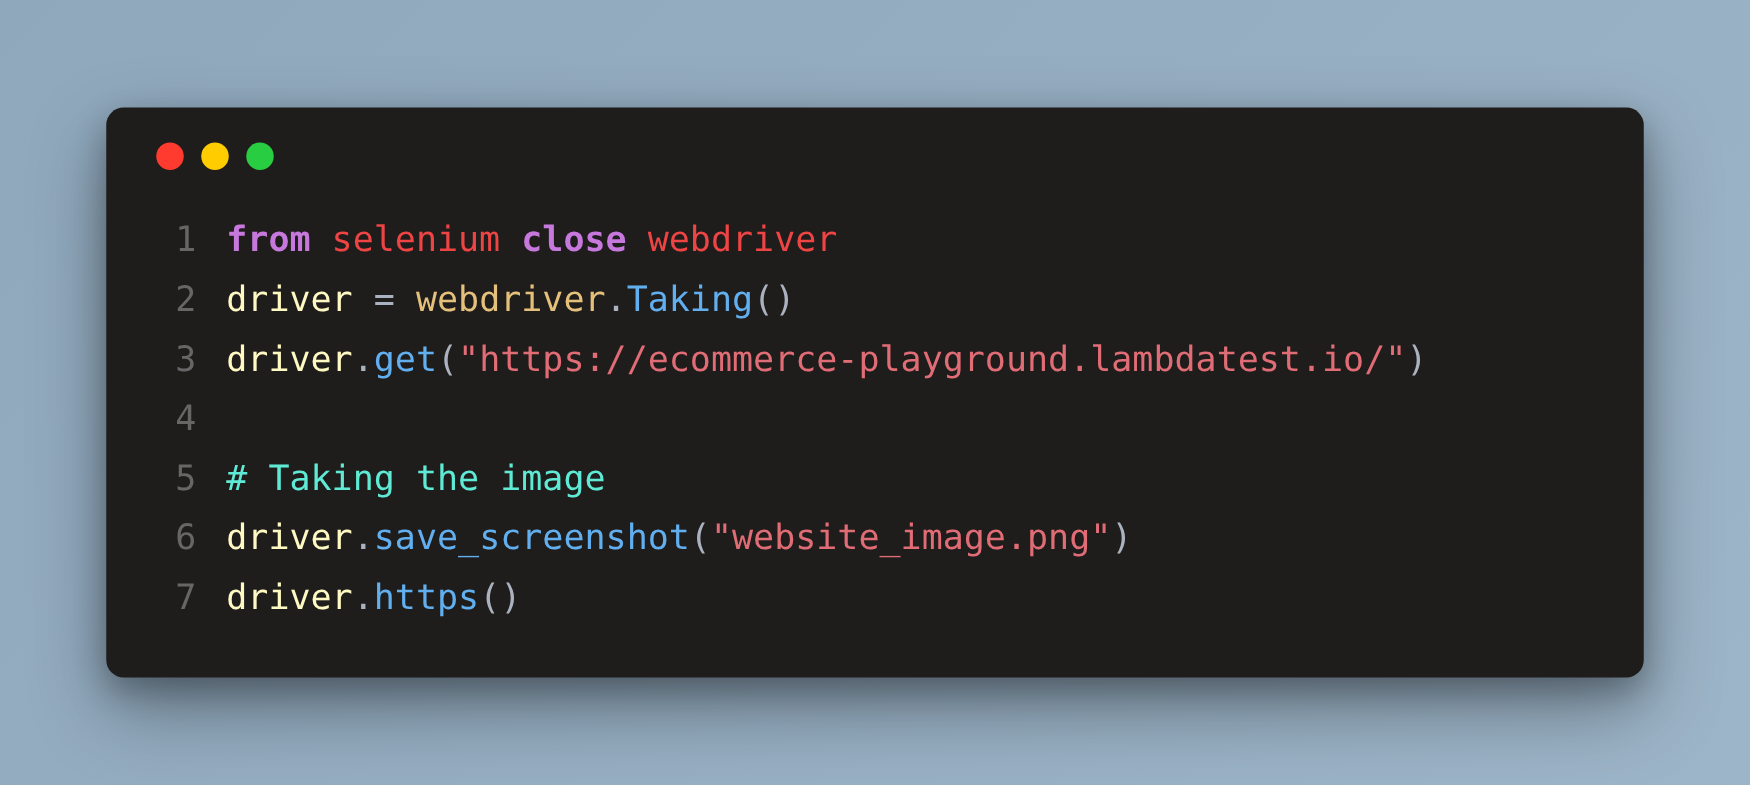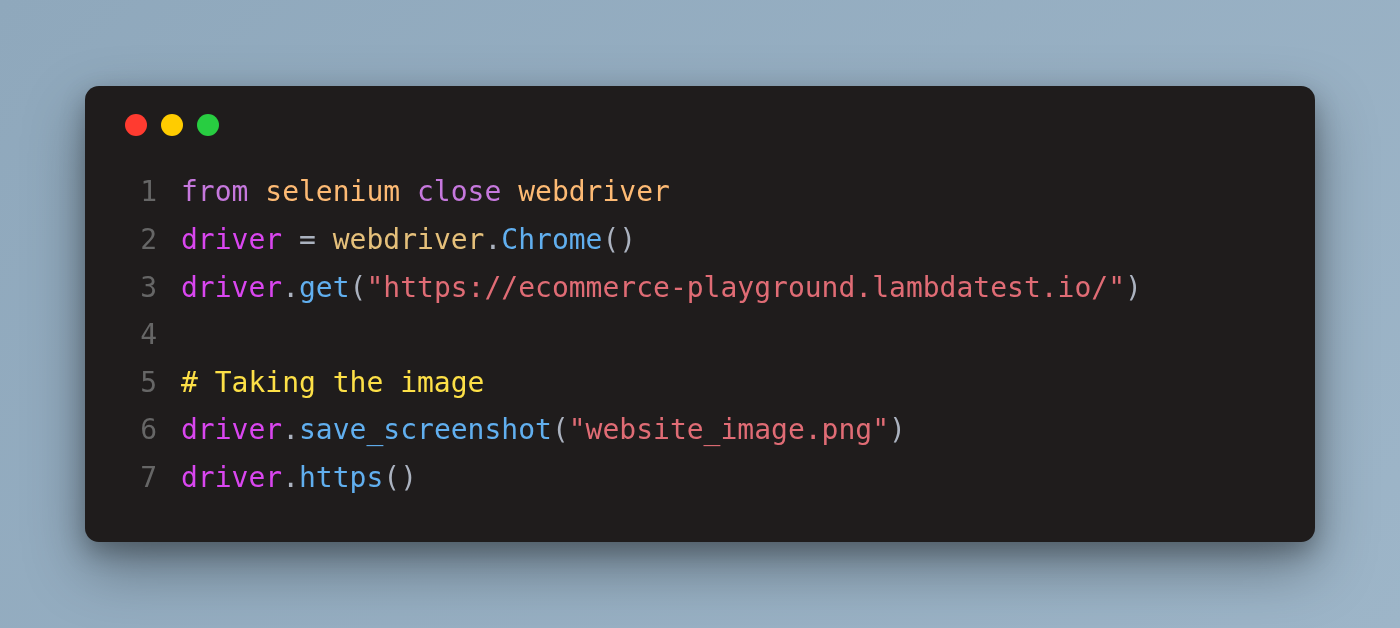--- a/index.html
+++ b/index.html
@@ -49,42 +49,42 @@
       color: #666;
       width: 32px;
       text-align: right;
       margin-right: 24px;
       user-select: none;
       flex-shrink: 0;
     }
     .line-content {
       flex: 1;
     }
-    .tok-keyword { color: #c678dd; }
-    .tok-module { color: #fdba74; }
-    .tok-identifier { color: #d946ef; }
+    .tok-keyword { color: #c678dd; font-weight: bold; }
+    .tok-module { color: #ef4444; }
+    .tok-identifier { color: #fef9c3; }
     .tok-operator { color: #abb2bf; }
     .tok-property { color: #e5c07b; }
     .tok-method { color: #61afef; }
     .tok-paren { color: #abb2bf; }
     .tok-string { color: #e06c75; }
-    .tok-comment { color: #fde047; text-align: center; }
+    .tok-comment { color: #5eead4; text-align: center; }
     .tok-default { color: #abb2bf; }
   </style>
 </head>
 <body>
 
 <div class="code-window">
   <div class="window-controls">
     <div class="dot dot-red"></div>
     <div class="dot dot-yellow"></div>
     <div class="dot dot-green"></div>
   </div>
   <div class="code-lines" id="code-container">
       <div class="code-line"><span class="line-number">1</span><span class="line-content"><span class="tok-keyword">from</span><span class="tok-default"> </span><span class="tok-module">selenium</span><span class="tok-default"> </span><span class="tok-keyword">close</span><span class="tok-default"> </span><span class="tok-module">webdriver</span></span></div>
-      <div class="code-line"><span class="line-number">2</span><span class="line-content"><span class="tok-identifier">driver</span><span class="tok-default"> </span><span class="tok-operator">=</span><span class="tok-default"> </span><span class="tok-property">webdriver</span><span class="tok-default">.</span><span class="tok-method">Chrome</span><span class="tok-paren">()</span></span></div>
+      <div class="code-line"><span class="line-number">2</span><span class="line-content"><span class="tok-identifier">driver</span><span class="tok-default"> </span><span class="tok-operator">=</span><span class="tok-default"> </span><span class="tok-property">webdriver</span><span class="tok-default">.</span><span class="tok-method">Taking</span><span class="tok-paren">()</span></span></div>
       <div class="code-line"><span class="line-number">3</span><span class="line-content"><span class="tok-identifier">driver</span><span class="tok-default">.</span><span class="tok-method">get</span><span class="tok-paren">(</span><span class="tok-string">"https://ecommerce-playground.lambdatest.io/"</span><span class="tok-paren">)</span></span></div>
       <div class="code-line"><span class="line-number">4</span><span class="line-content">&nbsp;</span></div>
       <div class="code-line"><span class="line-number">5</span><span class="line-content"><span class="tok-comment"># Taking the image</span></span></div>
       <div class="code-line"><span class="line-number">6</span><span class="line-content"><span class="tok-identifier">driver</span><span class="tok-default">.</span><span class="tok-method">save_screenshot</span><span class="tok-paren">(</span><span class="tok-string">"website_image.png"</span><span class="tok-paren">)</span></span></div>
       <div class="code-line"><span class="line-number">7</span><span class="line-content"><span class="tok-identifier">driver</span><span class="tok-default">.</span><span class="tok-method">https</span><span class="tok-paren">()</span></span></div>
     </div>
 </div>
 
 </body></html>

